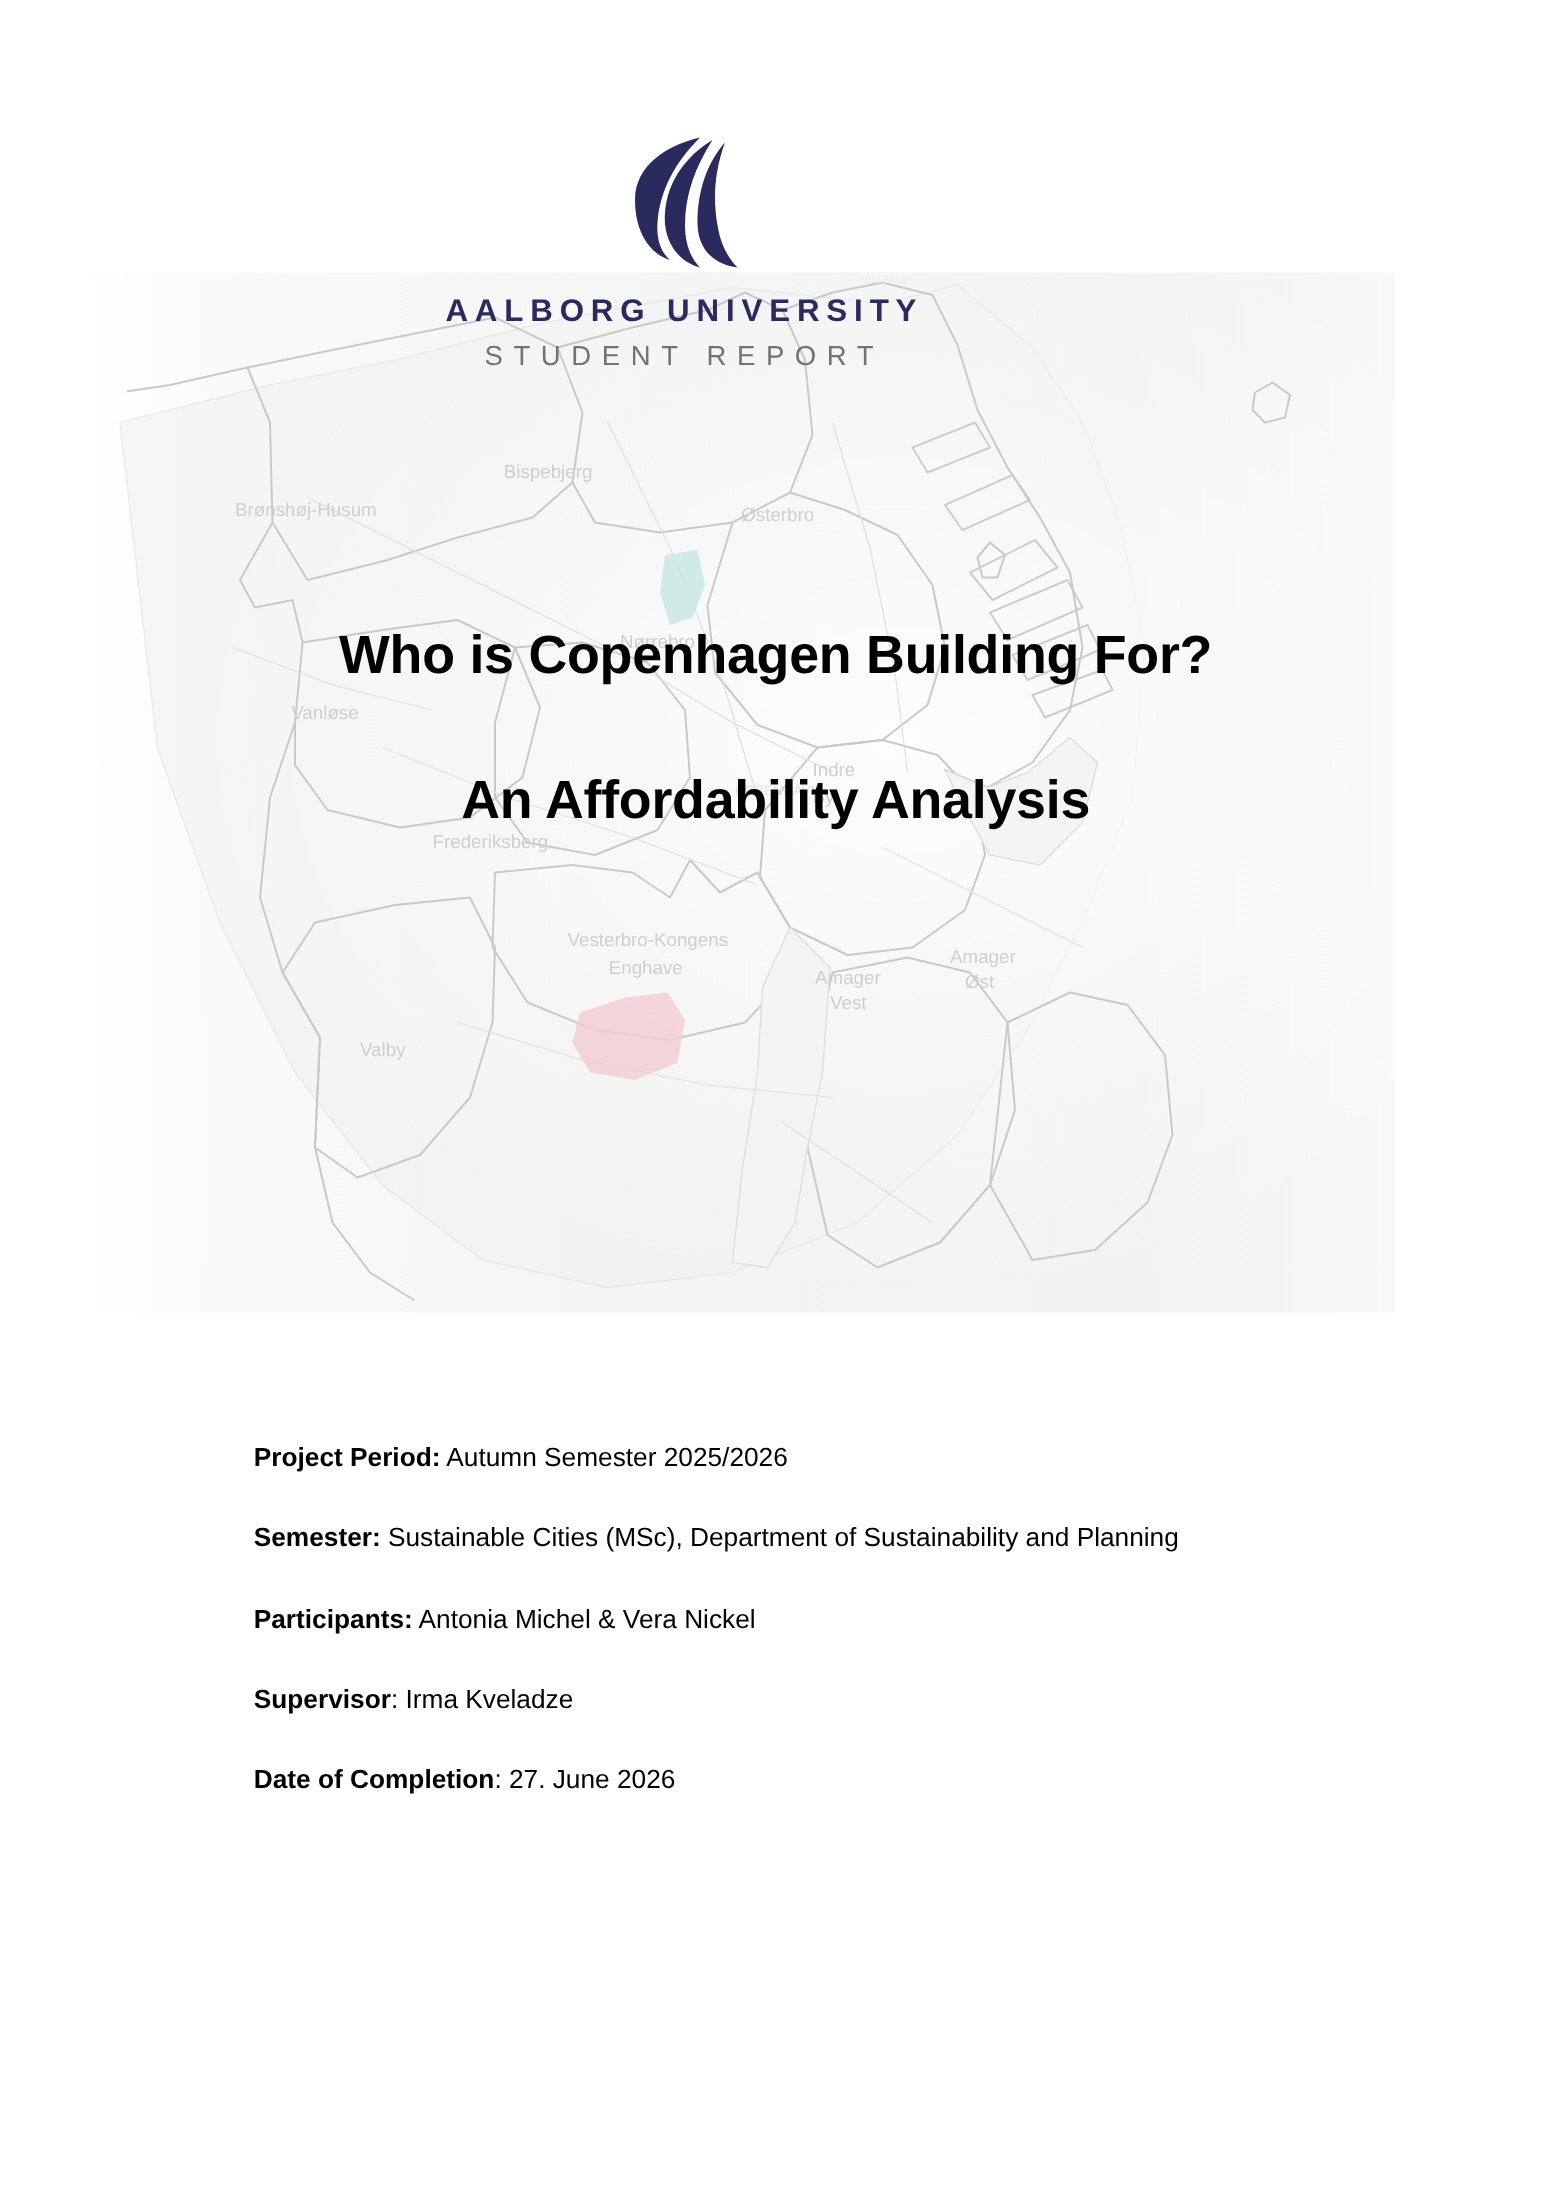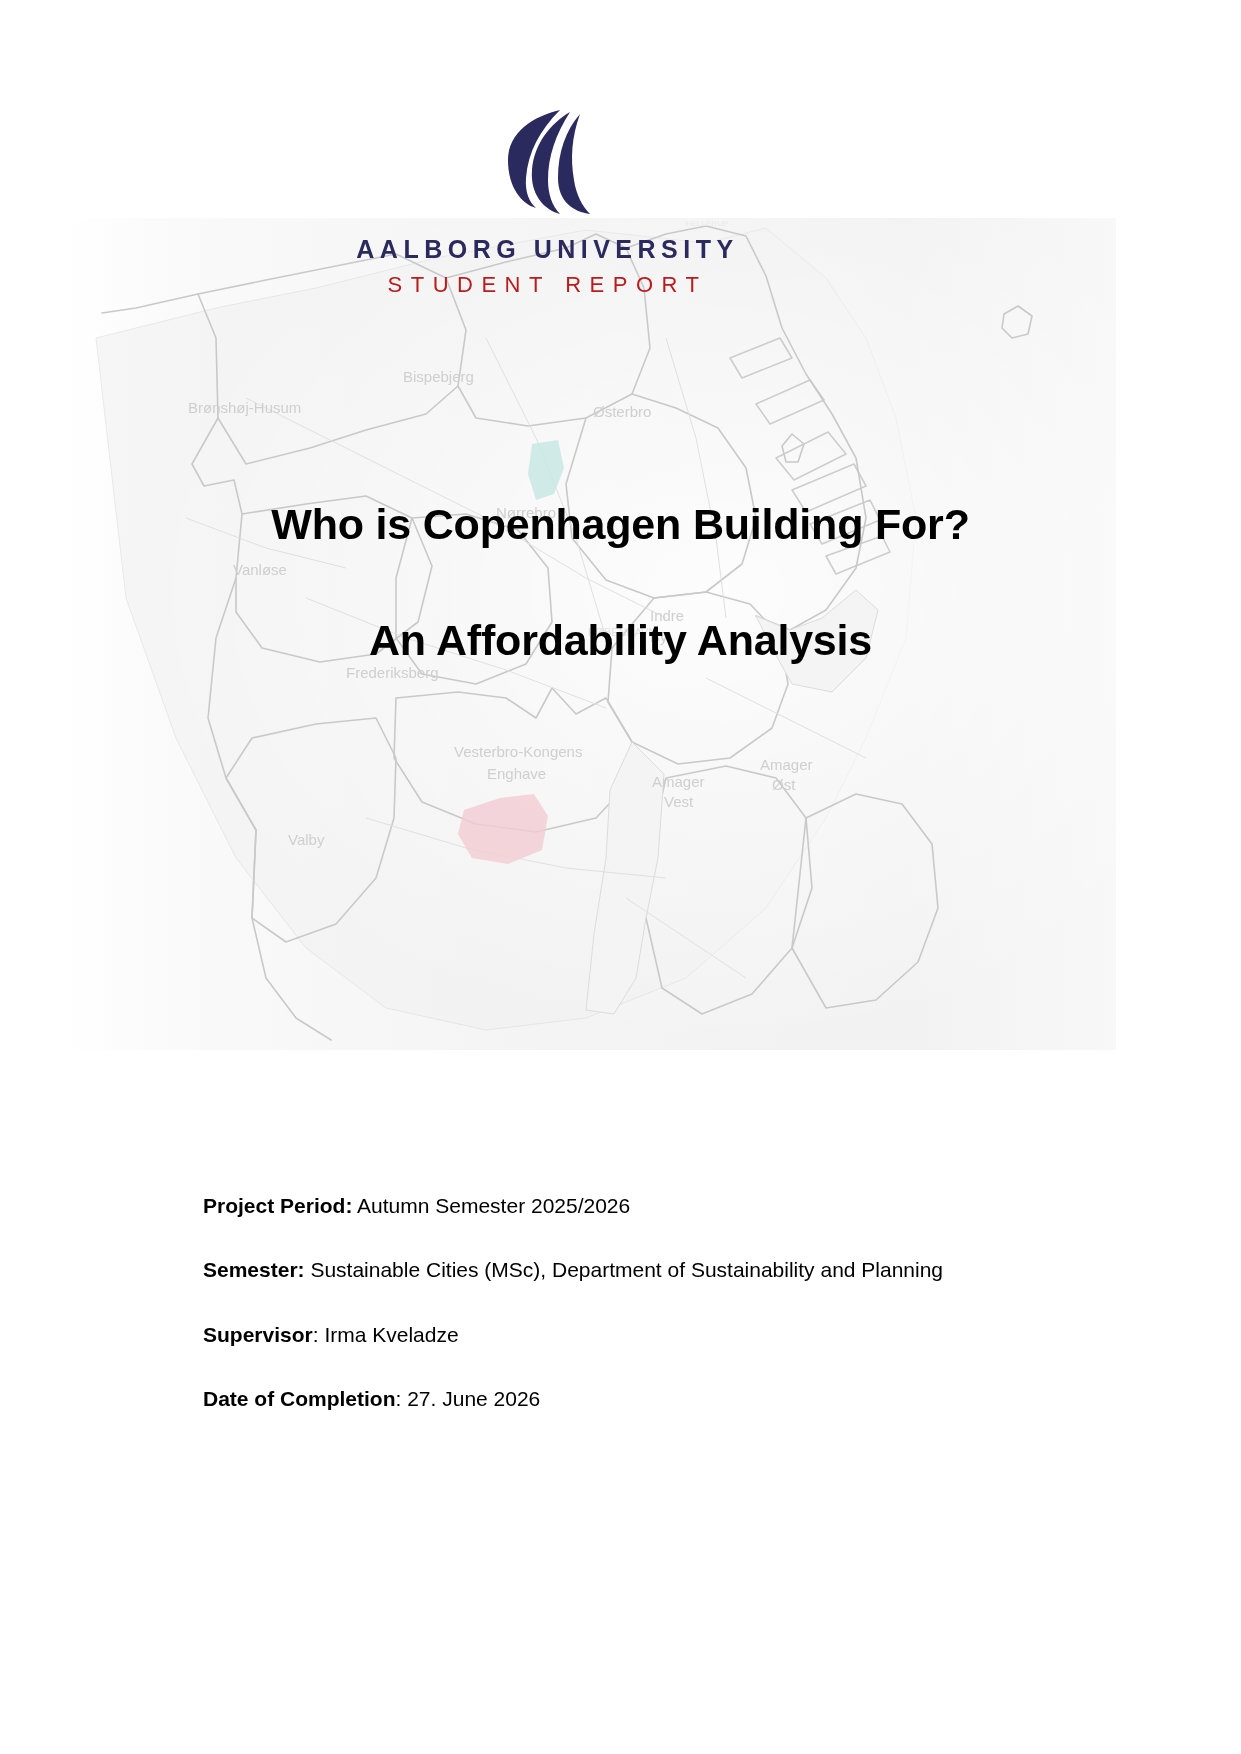--- a/index.html
+++ b/index.html
@@ -41,21 +41,21 @@
     font-weight: bold;
     letter-spacing: 5.5px;
     color: #2b2a5e;
     line-height: 1.1;
   }
   .logo-subword {
     margin-top: 9px;
     font-size: 22px;
     font-weight: normal;
     letter-spacing: 8.5px;
-    color: #b91c1c;
+    color: #737373;
     line-height: 1.1;
     text-align: center;
   }
 
   
   .map-band {
     position: absolute;
     left: 66px;
     top: 218px;
     width: 1050px;
@@ -129,21 +129,21 @@
     font-weight: bold;
     color: #000000;
     line-height: 1.25;
     letter-spacing: -0.2px;
   }
 
   
   .meta-block {
     position: absolute;
     left: 203px;
-    top: 1192px;
+    top: 1153px;
     width: 900px;
     z-index: 30;
   }
   .meta-line {
     font-size: 21px;
     color: #000000;
     line-height: 1.35;
     margin-bottom: 36px;
     white-space: nowrap;
   }
@@ -294,20 +294,23 @@
   <div class="meta-block">
 
     <div class="meta-line">
       <span class="meta-key">Project Period:</span><span class="meta-val"> Autumn Semester 2025/2026</span>
     </div>
 
     <div class="meta-line">
       <span class="meta-key">Semester:</span><span class="meta-val"> Sustainable Cities (MSc), Department of Sustainability and Planning</span>
     </div>
 
+    <div class="meta-line">
+      <span class="meta-key">Participants:</span><span class="meta-val"> Antonia Michel &amp; Vera Nickel</span>
+    </div>
 
     <div class="meta-line">
       <span class="meta-key">Supervisor</span><span class="meta-val">: Irma Kveladze</span>
     </div>
 
     <div class="meta-line">
       <span class="meta-key">Date of Completion</span><span class="meta-val">: 27. June 2026</span>
     </div>
 
   </div>

